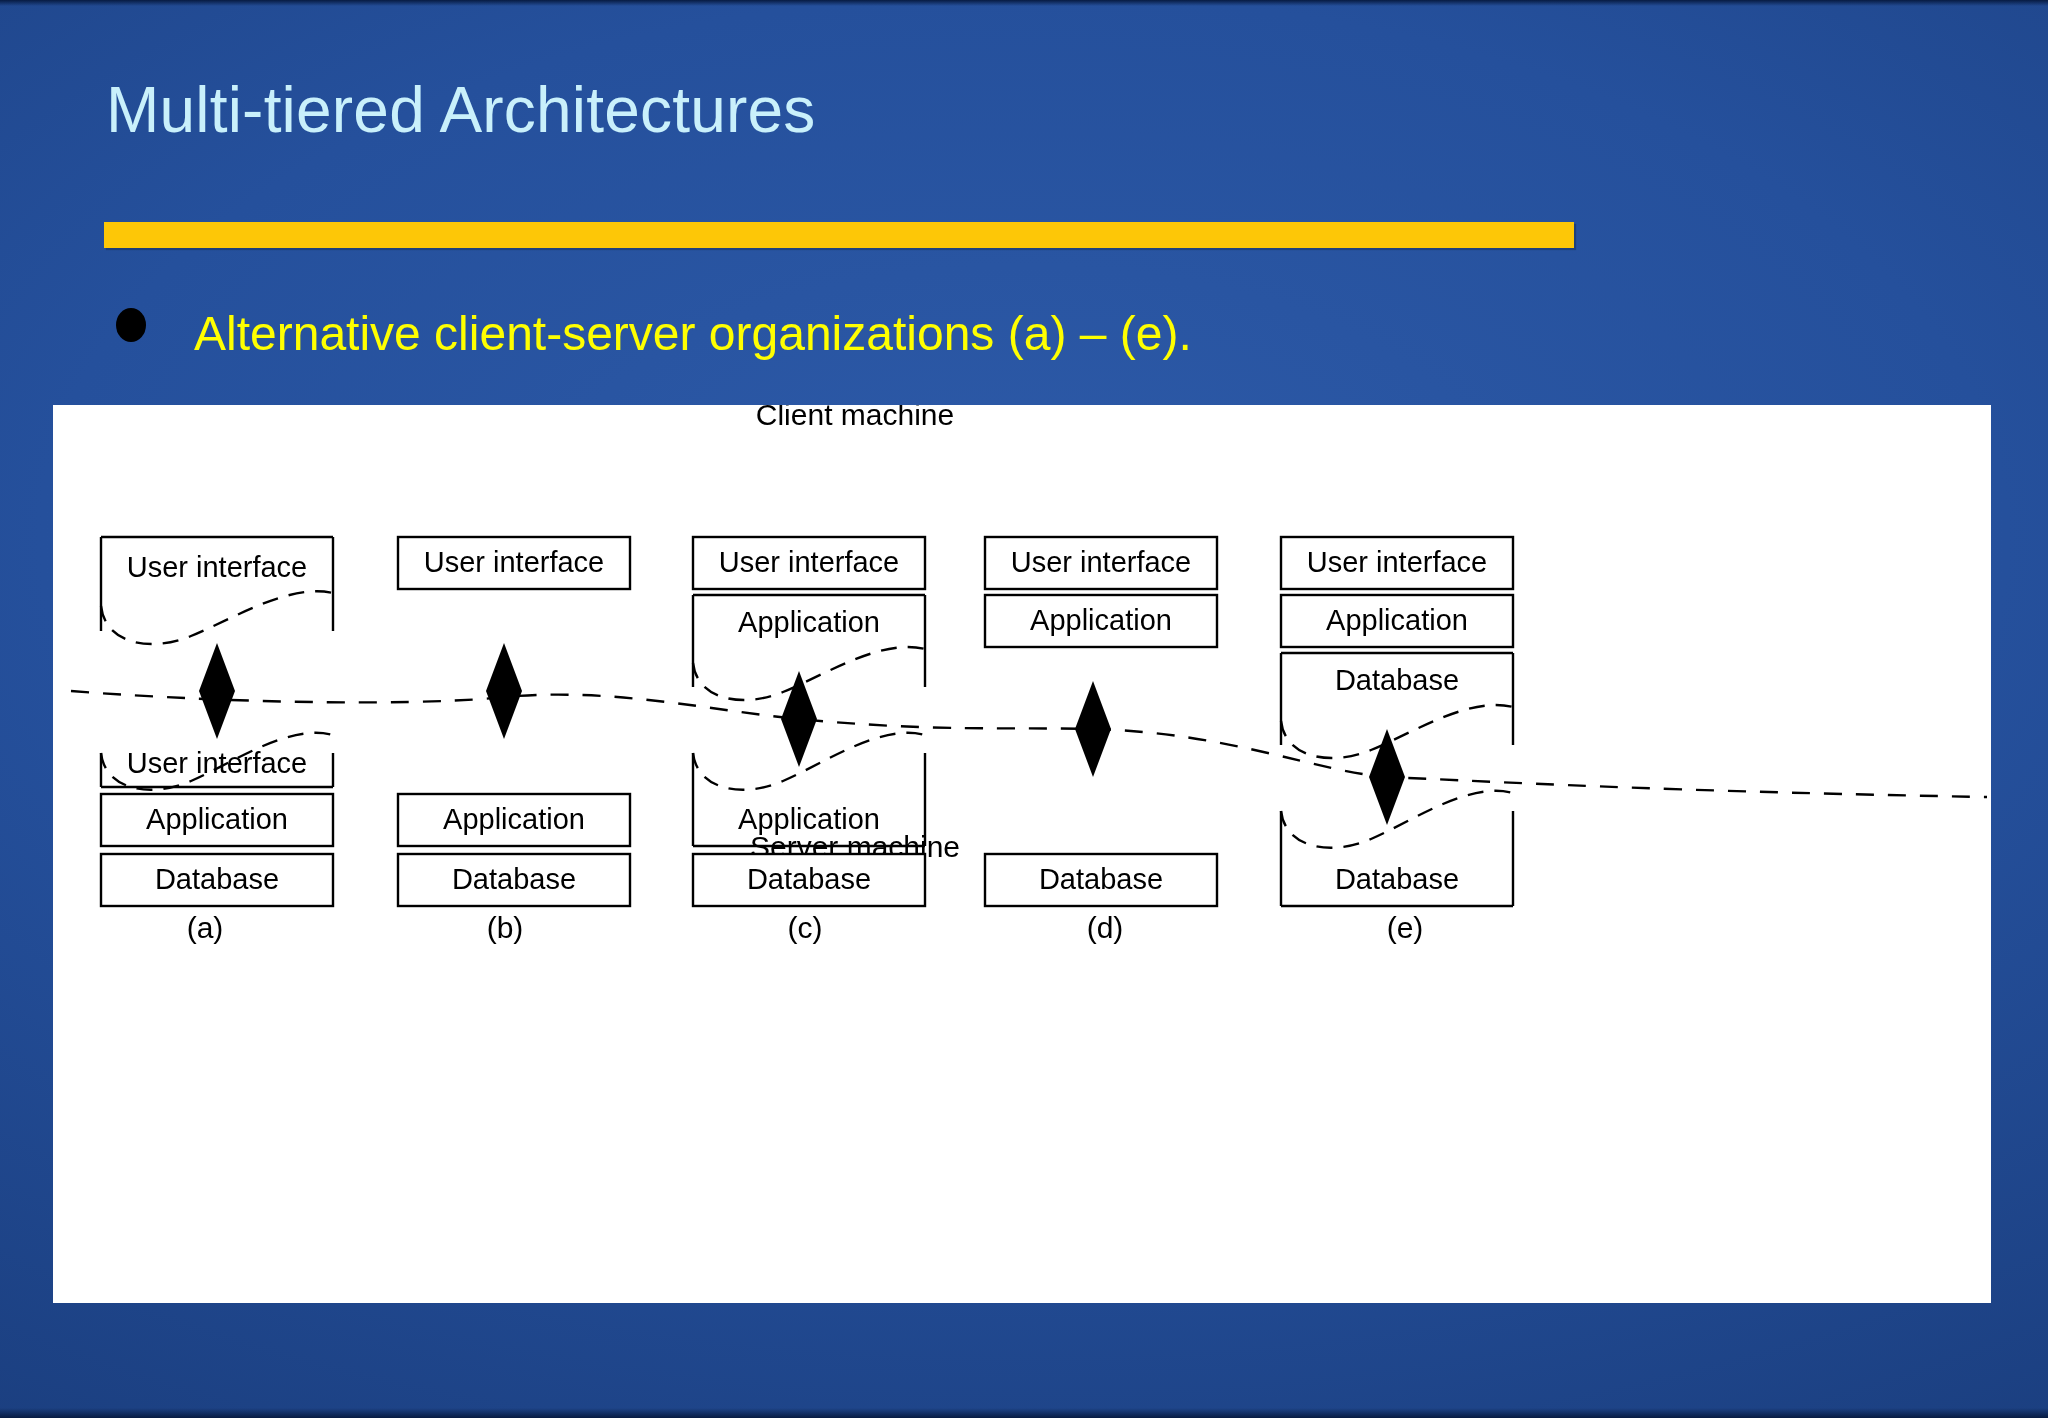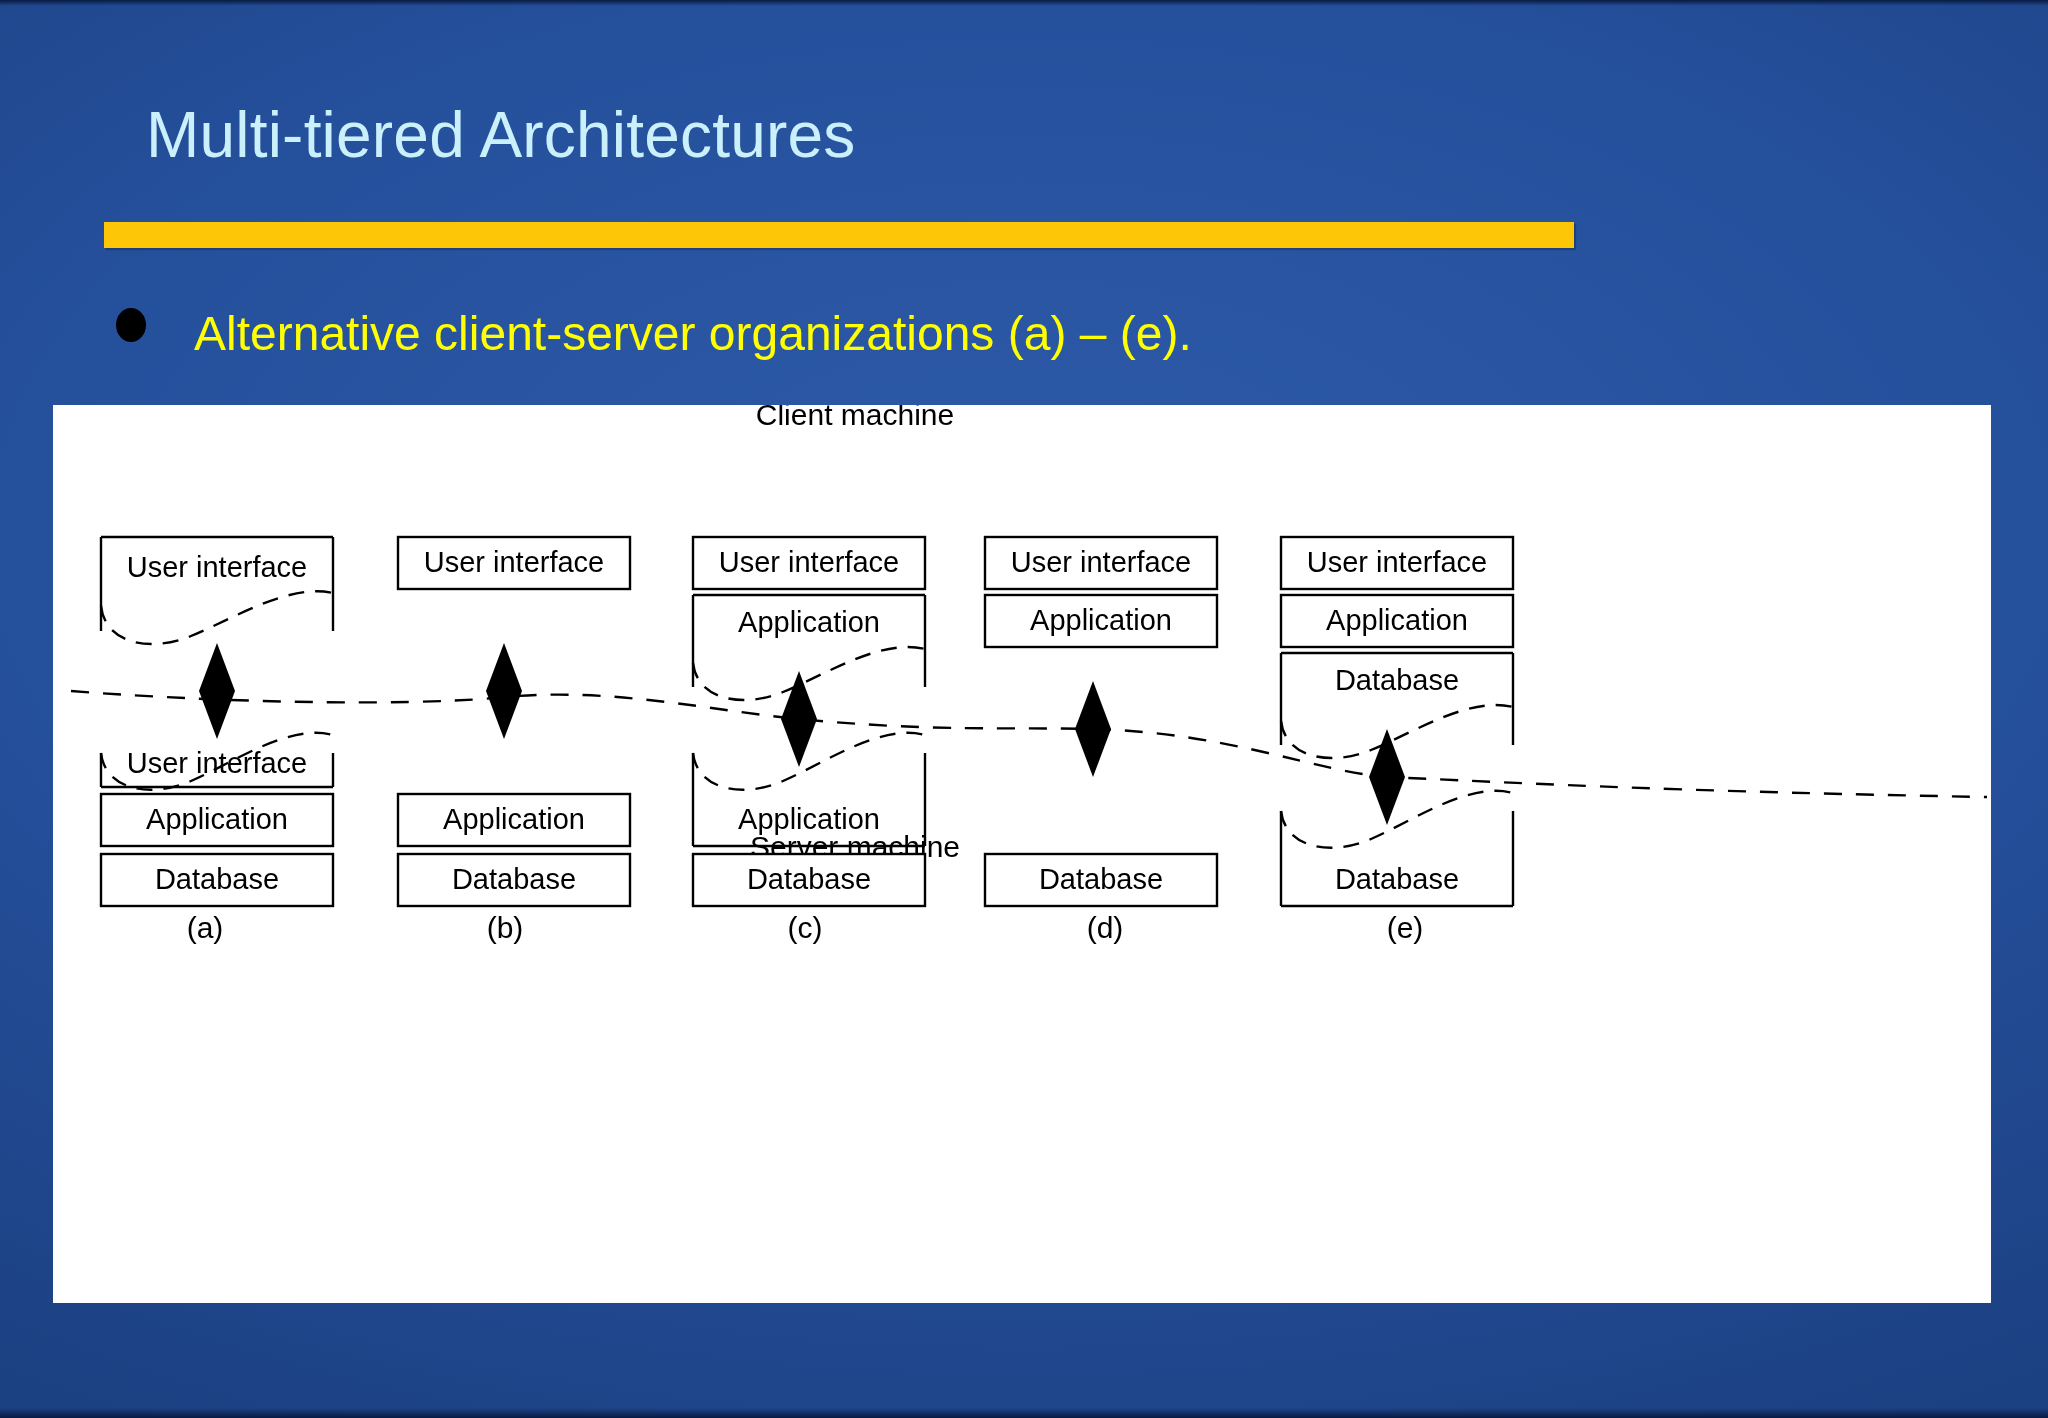--- a/index.html
+++ b/index.html
@@ -23,27 +23,26 @@
   }
   .slide-edge-bottom {
     position: absolute;
     left: 0; right: 0; bottom: 0; height: 10px;
     background: linear-gradient(to top, #071b42, #0d2a5c00);
   }
 
   .title {
     position: absolute;
     left: 106px;
-    top: 102px;
+    top: 77px;
     font-size: 64px;
     line-height: 1.05;
     color: #c9f0fb;
     letter-spacing: 0.2px;
     white-space: nowrap;
-    margin-left: 40px;
   }
 
   .gold-bar {
     position: absolute;
     left: 104px;
     top: 222px;
     width: 1470px;
     height: 26px;
     background: #fdc707;
     box-shadow: 2px 2px 1px rgba(0,0,0,0.22);

